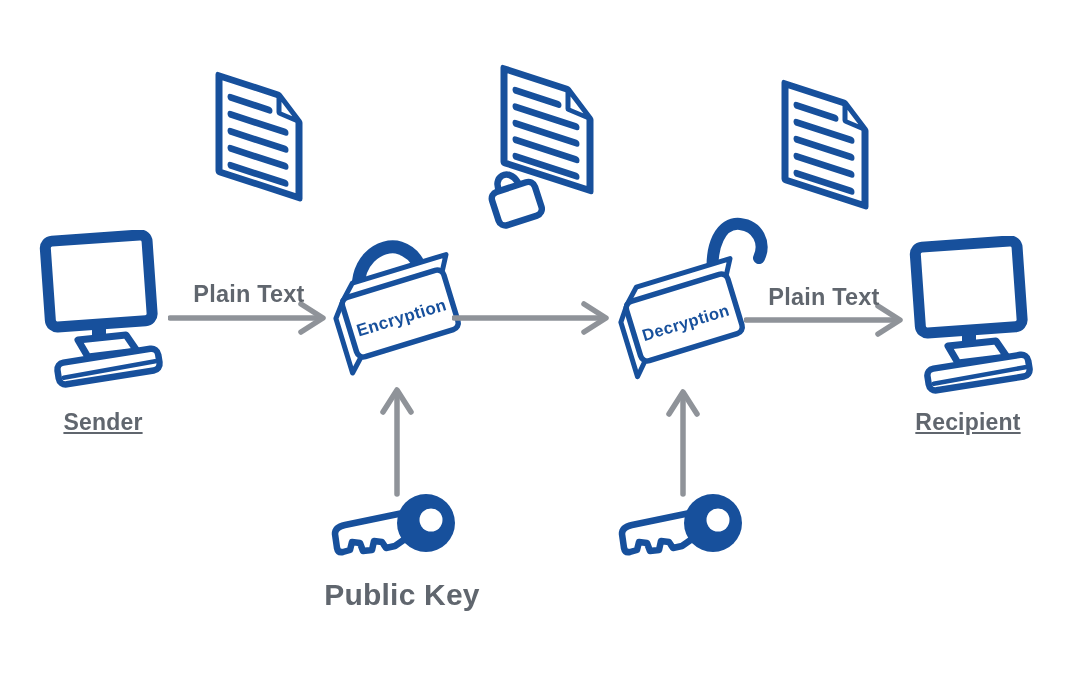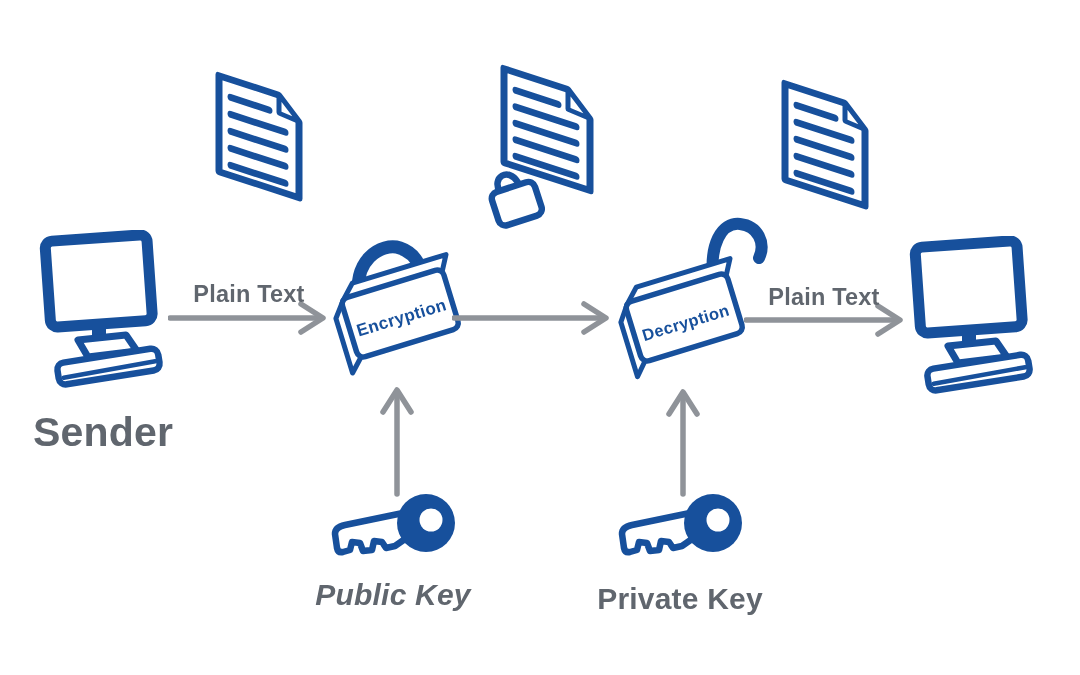--- a/index.html
+++ b/index.html
@@ -14,21 +14,21 @@
   .abs { position: absolute; }
   .lbl {
     position: absolute;
     font-weight: 700;
     color: var(--c-label-gray, #60666e);
     text-align: center;
     line-height: 1.16;
     letter-spacing: 0.2px;
     user-select: none;
   }
-  .lbl-big  { font-size: 41px; }
+  .lbl-big  { font-size: 23px; text-decoration: underline; }
   .lbl-mid  { font-size: 30px; }
   .lbl-arrow{ font-size: 23.5px; }
   
   .pg { fill: #ffffff; stroke: var(--c-brand-blue, #17509c); stroke-linejoin: round; stroke-linecap: round; }
   .ln { fill: none;     stroke: var(--c-brand-blue, #17509c); stroke-linejoin: round; stroke-linecap: round; }
   .fb { fill: var(--c-brand-blue, #17509c); }
   .fw { fill: #ffffff; }
   .ar { fill: none; stroke: var(--c-arrow-gray, #8f9399); stroke-linecap: round; stroke-linejoin: round; }
   .lock-label {
     fill: var(--c-brand-blue, #17509c);
@@ -163,18 +163,18 @@
     <polyline class="ar" points="6,28 20,6 34,28" stroke-width="5.5"></polyline>
   </svg>
 
   <div class="lbl lbl-arrow" style="left:170px; top:281px; width:158px;">Plain Text</div>
 
 
   <div class="lbl lbl-arrow" style="left:742px; top:284px; width:164px;">Plain Text</div>
 
   <div class="lbl lbl-big" style="left:28px; top:409px; width:150px;">Sender</div>
 
+  <div class="lbl lbl-big" style="left:888px; top:409px; width:160px;">Recipient</div>
 
-  <div class="lbl lbl-mid" style="left:303px; top:578px; width:180px;font-style:italic;">Public Key</div>
+  <div class="lbl lbl-mid" style="left:312px; top:578px; width:180px;">Public Key</div>
 
-  <div class="lbl lbl-mid" style="left:590px; top:582px; width:180px;">Private Key</div>
 
 </div>
 
 </body></html>

